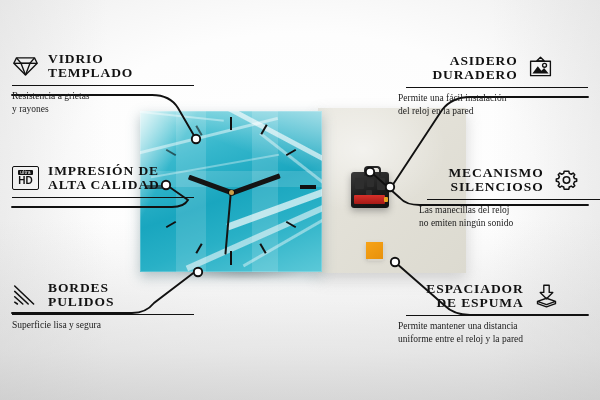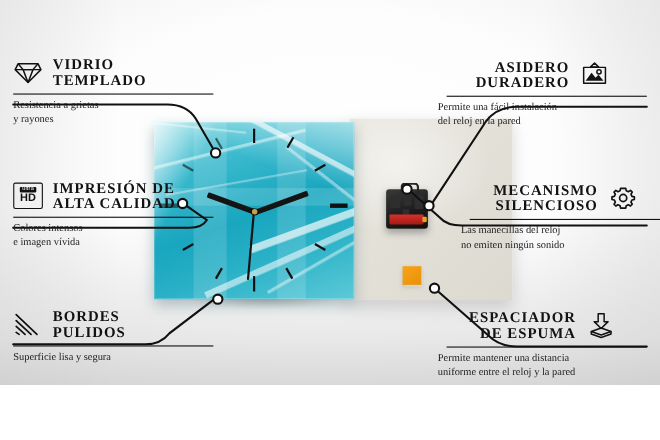--- a/index.html
+++ b/index.html
@@ -3,21 +3,21 @@
 <meta charset="utf-8">
 <style>
   html, body {
     margin: 0; padding: 0;
     width: 600px; height: 400px;
     overflow: hidden;
     font-family: "Liberation Serif", serif;
   }
   #stage {
     position: relative;
-    width: 600px; height: 350px;
+    width: 600px; height: 400px;
     background:
       radial-gradient(ellipse 520px 300px at 50% 42%, #ffffff 0%, #fdfdfd 45%, #f2f2f2 72%, #e7e7e7 100%);
     overflow: hidden;
   }
   
   #stage::after{
     content:"";
     position:absolute; inset:0;
     background:
       linear-gradient(to bottom, rgba(255,255,255,0) 55%, rgba(205,205,205,.38) 88%, rgba(190,190,190,.5) 100%),
@@ -254,24 +254,20 @@
       <div class="hd">
         <span class="u">ultra</span>
         <span class="h">HD</span>
       </div>
       <div class="titles">
         <span class="t-line">IMPRESIÓN DE</span>
         <span class="t-line">ALTA CALIDAD</span>
       </div>
     </div>
     <div class="rule" style="width:182px;"></div>
-    <div class="desc">
-      <div>Colores intensos</div>
-      <div>e imagen vívida</div>
-    </div>
   </div>
 
   <div class="feature left" style="left:12px; top:281px; width:190px;">
     <div class="head">
       <svg class="ico" viewBox="0 0 30 26">
         <g stroke="#111" stroke-width="1.7" stroke-linecap="round">
           <line x1="3" y1="3" x2="24" y2="23"></line>
           <line x1="3" y1="9" x2="18" y2="23"></line>
           <line x1="3" y1="15" x2="12" y2="23"></line>
           <line x1="3" y1="21" x2="6" y2="23"></line>

